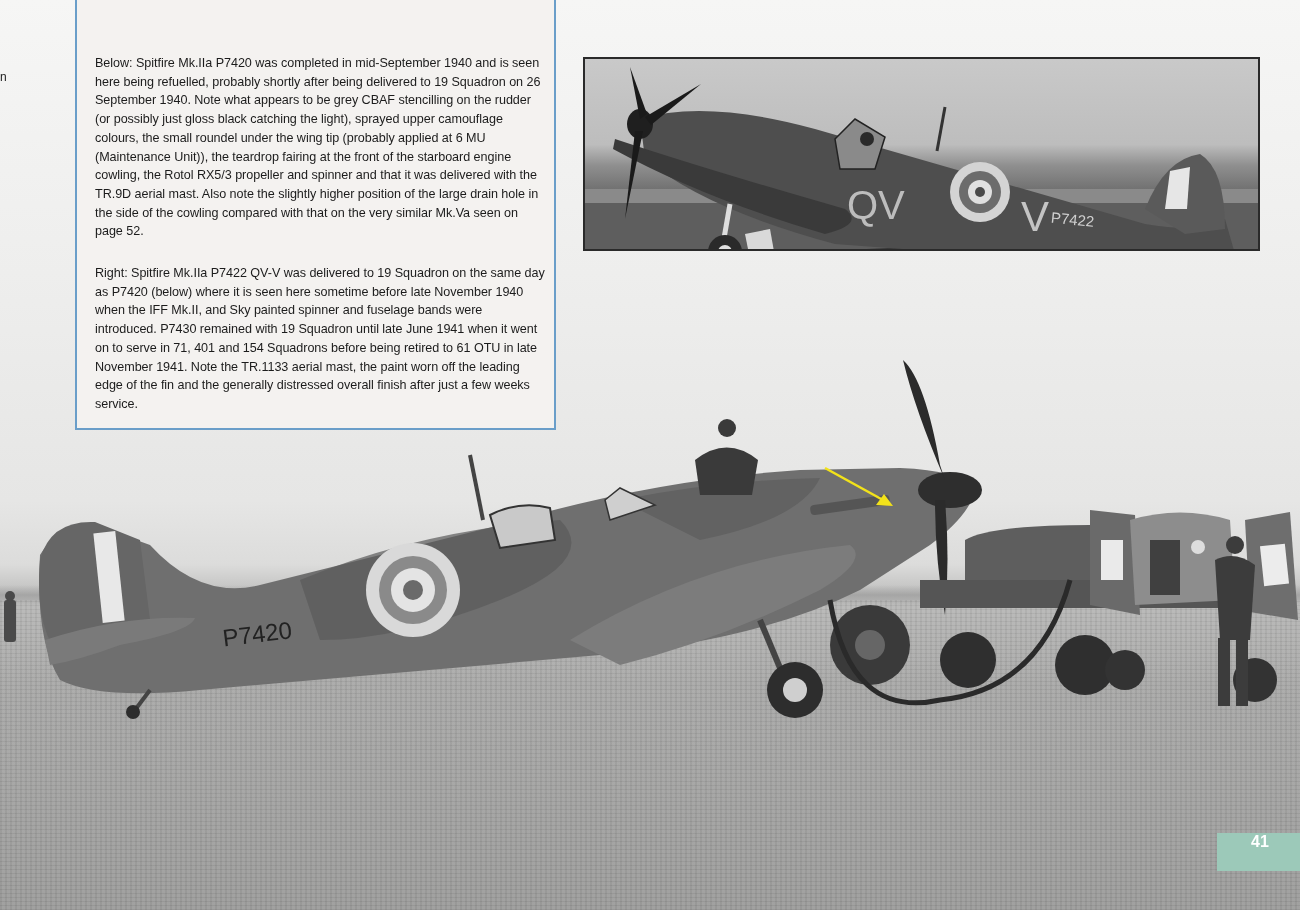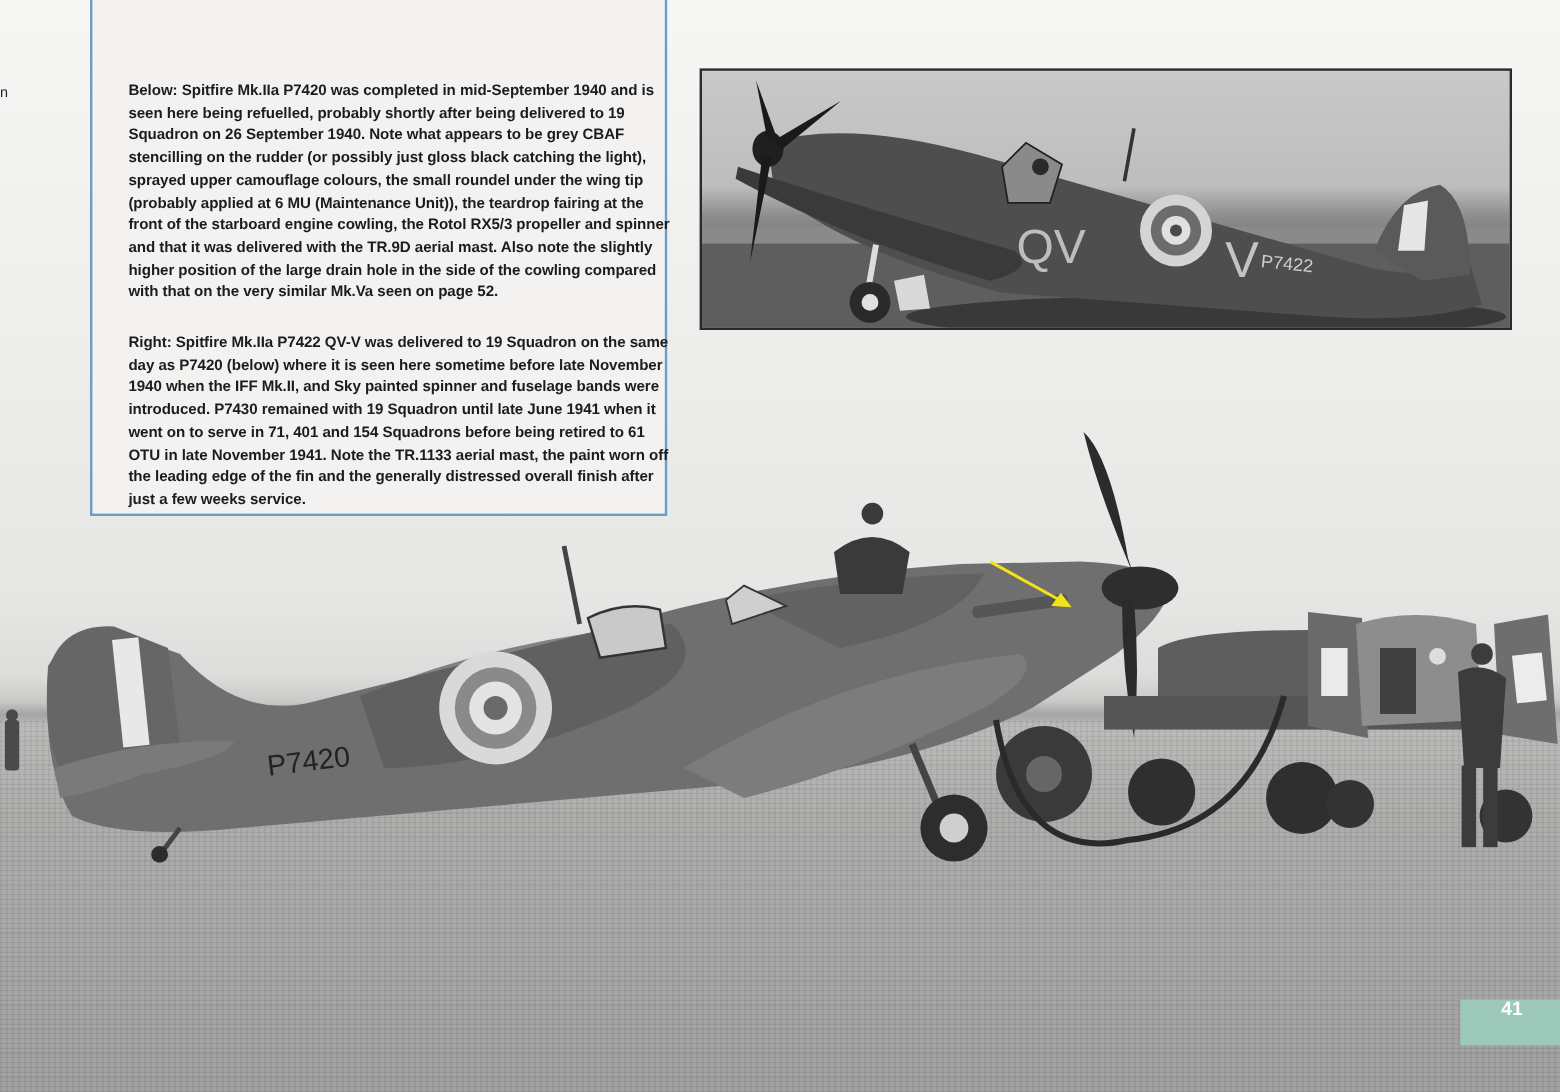--- a/index.html
+++ b/index.html
@@ -30,31 +30,30 @@
     }
 
     
     .caption-box {
       position: absolute; left: 75px; top: -2px; width: 481px; height: 432px;
       background: #f4f2f0;
       border: 2px solid #6a9ec9;
       box-sizing: border-box;
     }
     .caption-box p {
-      margin: 12px; position: absolute; left: 18px; width: 452px;
+      margin: 0; position: absolute; left: 18px; width: 452px;
       font-size: 12.6px; line-height: 18.7px; color: #1c1c1c;
       letter-spacing: -0.05px;
-      font-weight: bold;
     }
     .cap-below { top: 54px; }
     .cap-right { top: 264px; }
 
     
     .inset-photo {
-      position: absolute; left: 583px; top: 57px; width: 677px; height: 218px;
+      position: absolute; left: 583px; top: 57px; width: 677px; height: 194px;
       border: 2px solid #2a2a2a; box-sizing: border-box; overflow: hidden;
       background: linear-gradient(180deg, #c9c9c9 0%, #bdbdbd 45%, #8f8f8f 56%, #6e6e6e 70%, #5c5c5c 100%);
     }
     .inset-photo svg { position: absolute; left: 0; top: 0; }
 
     
     .main-svg { position: absolute; left: 0; top: 340px; }
 
     
     .page-badge {

